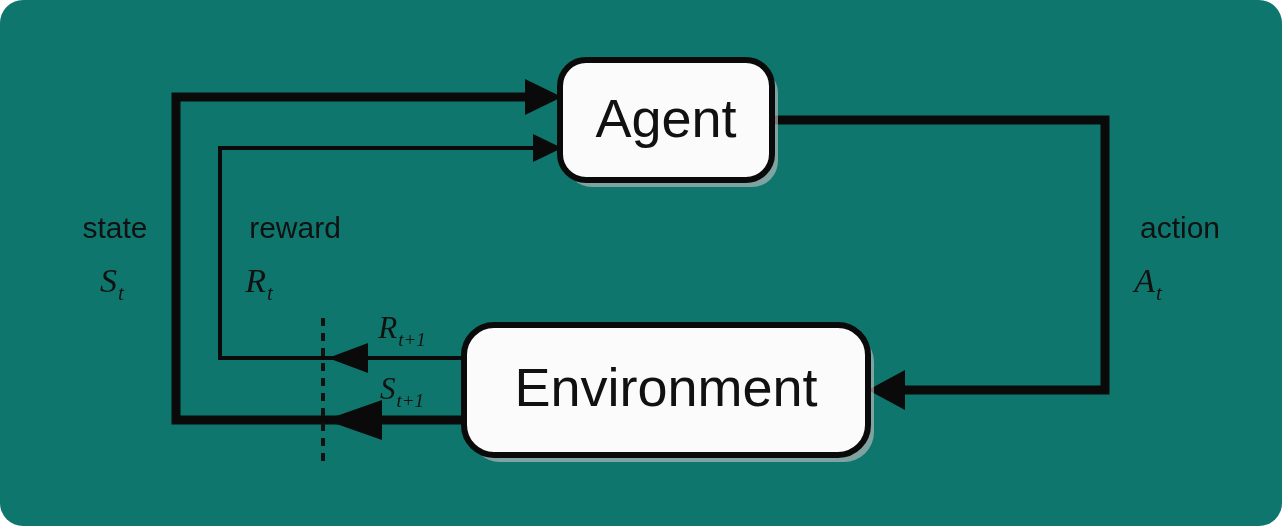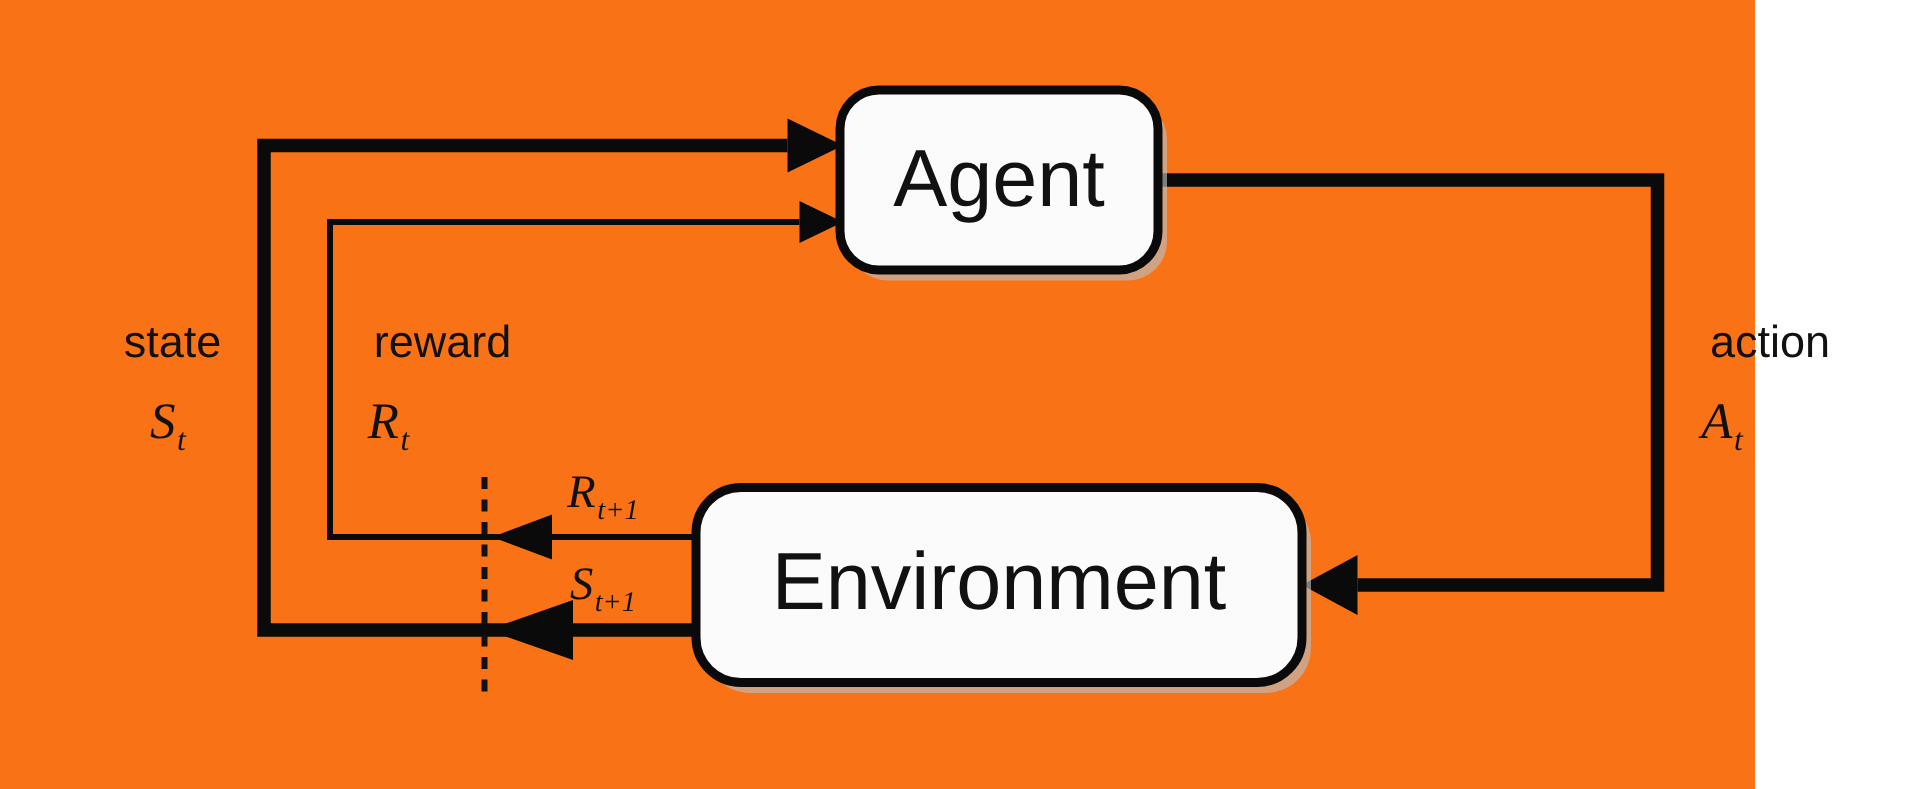--- a/index.html
+++ b/index.html
@@ -11,23 +11,24 @@
     width: 1282px;
     height: 526px;
     font-family: "Liberation Sans", sans-serif;
     overflow: hidden;
     position: relative;
   }
   #diagram-root {
     position: absolute;
     left: 0;
     top: 0;
-    width: 1170px;
+    width: 1282px;
     height: 526px;
-    background: #f97316;
+    background: #0f766e;
+    border-radius: 23px;
   }
   #rl-svg {
     position: absolute;
     left: 0;
     top: 0;
     display: block;
   }
   .node-box {
     fill: #fbfbfb;
     stroke: #0a0a0a;

